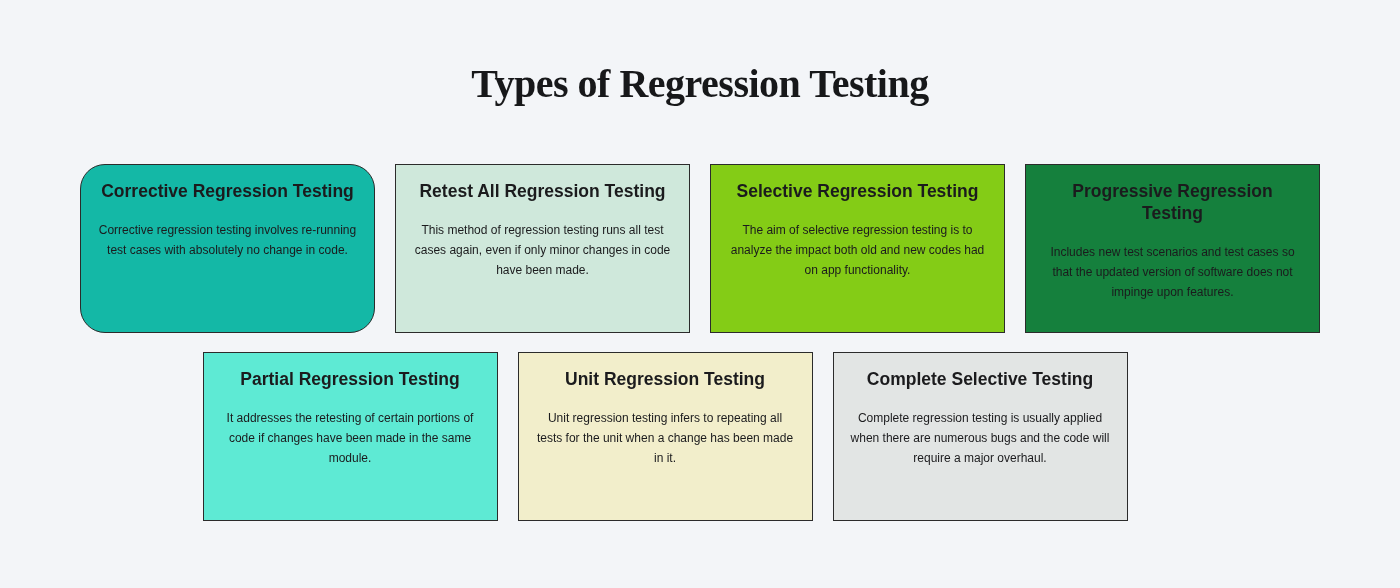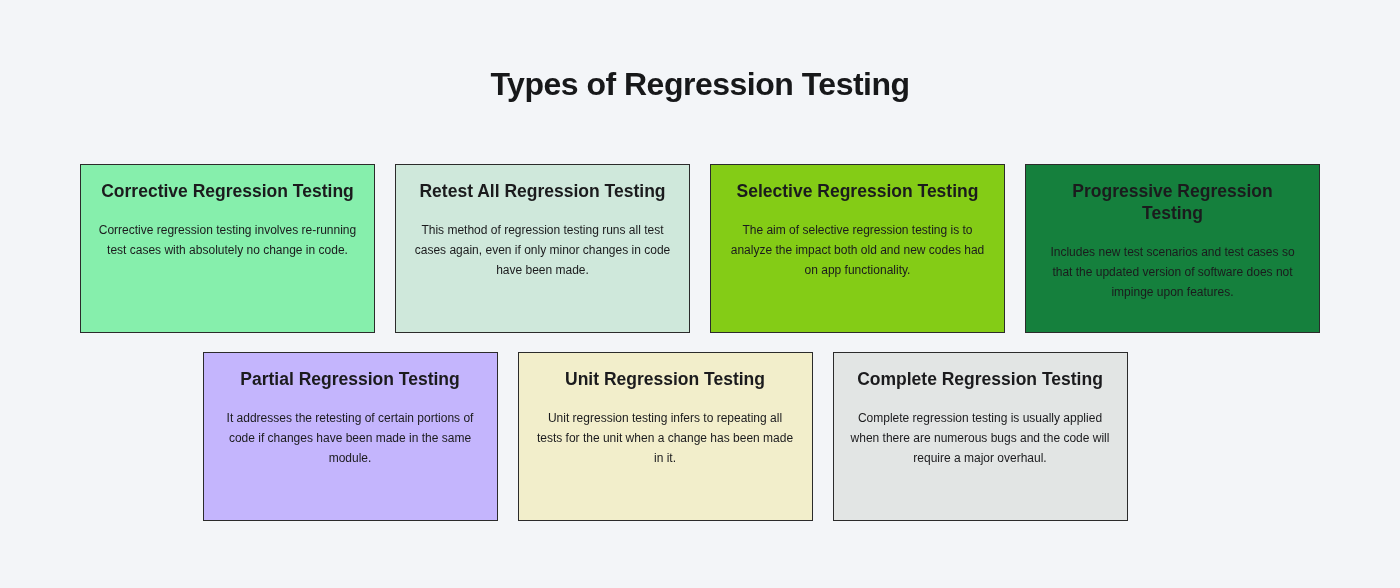--- a/index.html
+++ b/index.html
@@ -10,28 +10,29 @@
     overflow: hidden;
   }
   body { background: #f3f5f8; }
   .page {
     width: 1400px;
     height: 588px;
     position: relative;
   }
   .page-title {
     position: absolute;
-    top: 66px;
+    top: 60px;
     left: 0;
     width: 100%;
     text-align: center;
-    font-size: 32px;
+    font-size: 40px;
     font-weight: 700;
     letter-spacing: -0.5px;
     color: #17181a;
+    font-family: Liberation Serif, serif;
   }
   .rows {
     position: absolute;
     top: 164px;
     left: 0;
     width: 100%;
     display: flex;
     flex-direction: column;
     align-items: center;
   }
@@ -66,21 +67,21 @@
 <body style="background-color: rgb(243, 245, 248);">
 
 <div class="page">
 
   <h1 class="page-title">Types of Regression Testing</h1>
 
   <div class="rows">
 
     <div class="card-row row-1">
 
-      <div class="card" style="background-color: #86efac; border-color: rgb(43, 43, 43); color: rgb(27, 27, 29);">
+      <div class="card" style="background-color: #14b8a6; border-color: rgb(43, 43, 43); color: rgb(27, 27, 29); border-radius: 25px;">
         <div class="card-title">Corrective Regression Testing</div>
         <div class="card-body">Corrective regression testing involves re-running test cases with absolutely no change in code.</div>
       </div>
 
       <div class="card" style="background-color: rgb(207, 232, 219); border-color: rgb(43, 43, 43); color: rgb(27, 27, 29);">
         <div class="card-title">Retest All Regression Testing</div>
         <div class="card-body">This method of regression testing runs all test cases again, even if only minor changes in code have been made.</div>
       </div>
 
       <div class="card" style="background-color: #84cc16; border-color: rgb(43, 43, 43); color: rgb(27, 27, 29);">
@@ -90,31 +91,31 @@
 
       <div class="card" style="background-color: #15803d; border-color: rgb(43, 43, 43); color: rgb(27, 27, 29);">
         <div class="card-title">Progressive Regression Testing</div>
         <div class="card-body">Includes new test scenarios and test cases so that the updated version of software does not impinge upon features.</div>
       </div>
 
     </div>
 
     <div class="card-row row-2">
 
-      <div class="card" style="background-color: #c4b5fd; border-color: rgb(43, 43, 43); color: rgb(27, 27, 29);">
+      <div class="card" style="background-color: #5eead4; border-color: rgb(43, 43, 43); color: rgb(27, 27, 29);">
         <div class="card-title">Partial Regression Testing</div>
         <div class="card-body">It addresses the retesting of certain portions of code if changes have been made in the same module.</div>
       </div>
 
       <div class="card" style="background-color: rgb(242, 238, 203); border-color: rgb(43, 43, 43); color: rgb(27, 27, 29);">
         <div class="card-title">Unit Regression Testing</div>
         <div class="card-body">Unit regression testing infers to repeating all tests for the unit when a change has been made in it.</div>
       </div>
 
       <div class="card" style="background-color: rgb(226, 229, 228); border-color: rgb(43, 43, 43); color: rgb(27, 27, 29);">
-        <div class="card-title">Complete Regression Testing</div>
+        <div class="card-title">Complete Selective Testing</div>
         <div class="card-body">Complete regression testing is usually applied when there are numerous bugs and the code will require a major overhaul.</div>
       </div>
 
     </div>
 
   </div>
 </div>
 
 </body></html>

